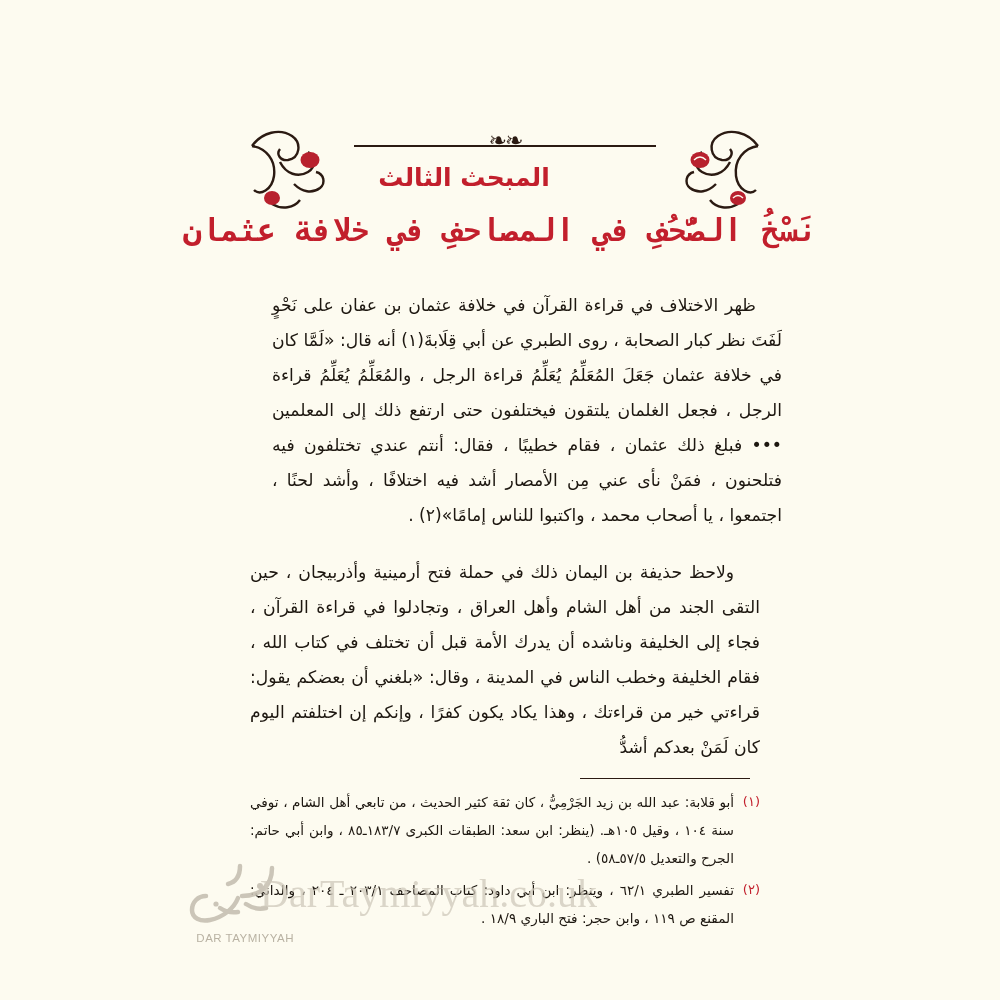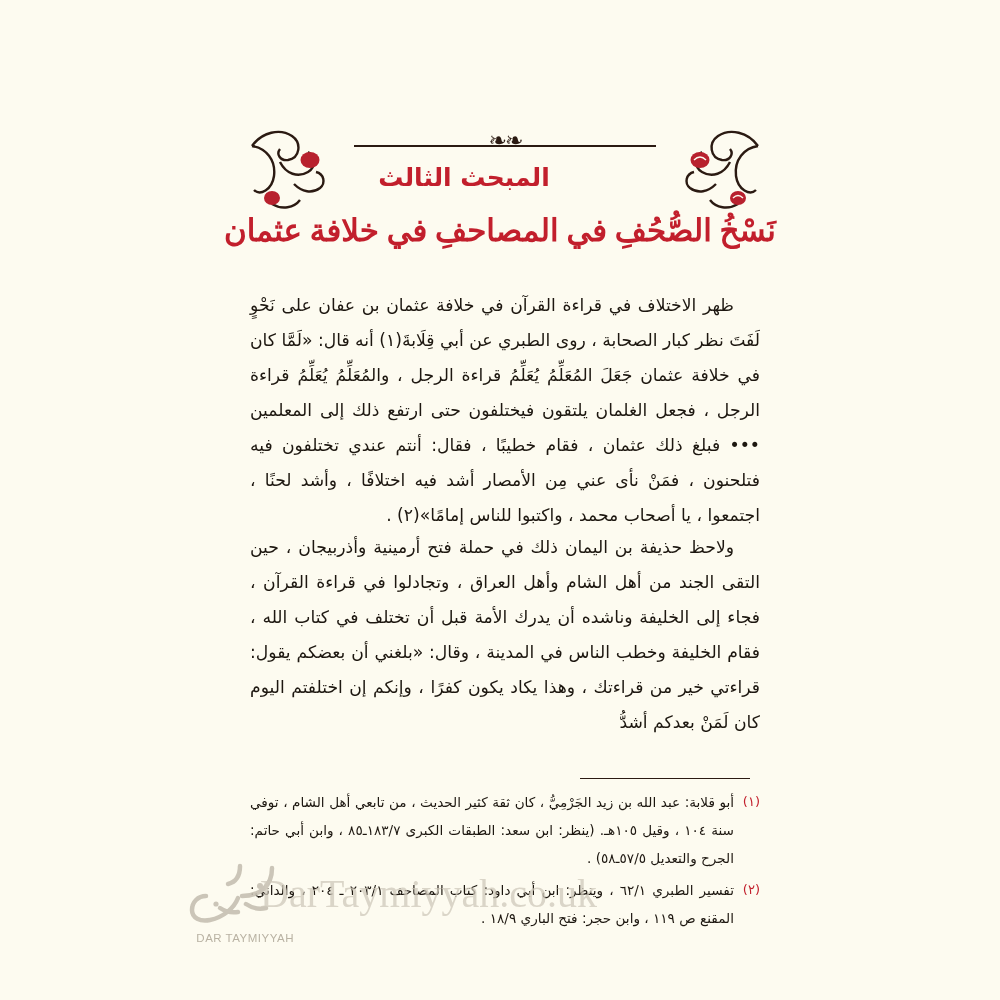--- a/index.html
+++ b/index.html
@@ -78,40 +78,40 @@
     font-weight: 700;
     letter-spacing: 0px;
   }
   .title-main {
     position: absolute;
     top: 212px;
     left: 0;
     width: 1000px;
     text-align: center;
     color: #c21f2c;
-    font-family: Liberation Serif, serif;
+    font-family: Liberation Mono, monospace;
     font-size: 31px;
     font-weight: 700;
   }
 
   
   .body-block {
     position: absolute;
     left: 250px;
     width: 510px;
     color: #1d1710;
     font-family: "DejaVu Sans", sans-serif;
     font-size: 17.2px;
     line-height: 35px;
     text-align: justify;
     text-align-last: right;
     direction: rtl;
   }
-  #para1 { top: 288px; }
-  #para2 { top: 530px; }
+  #para1 { top: 288px; margin-left: 22px; }
+  #para2 { top: 555px; }
   .indent { display: inline-block; width: 26px; }
 
   
   .fn-rule {
     position: absolute;
     top: 778px;
     right: 250px;
     width: 170px;
     height: 1px;
     background: #2b1a12;

